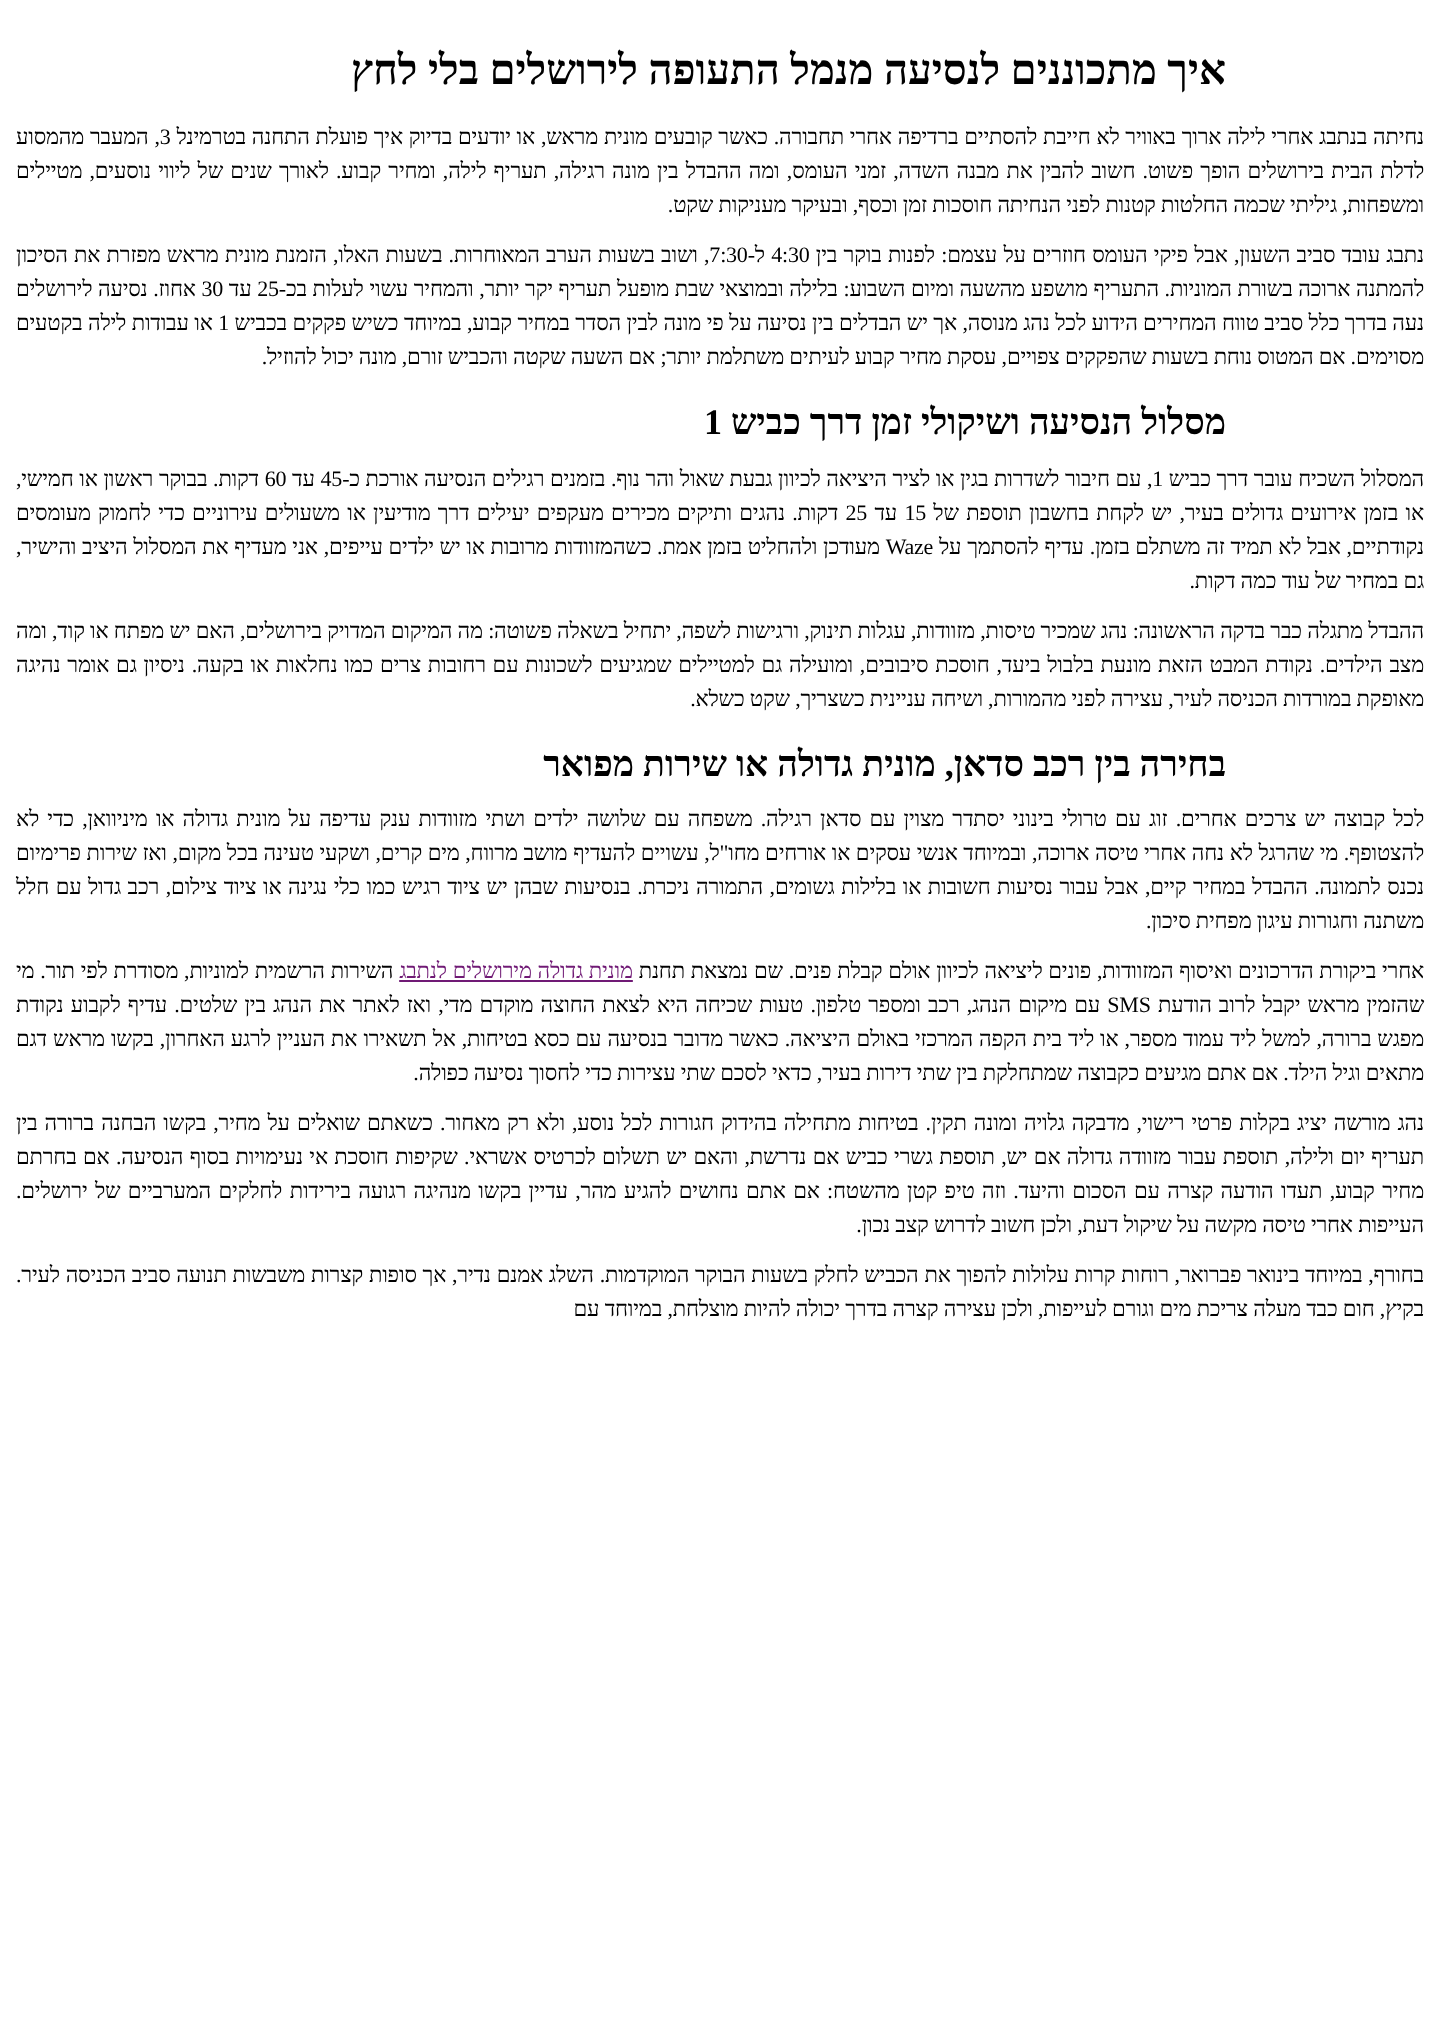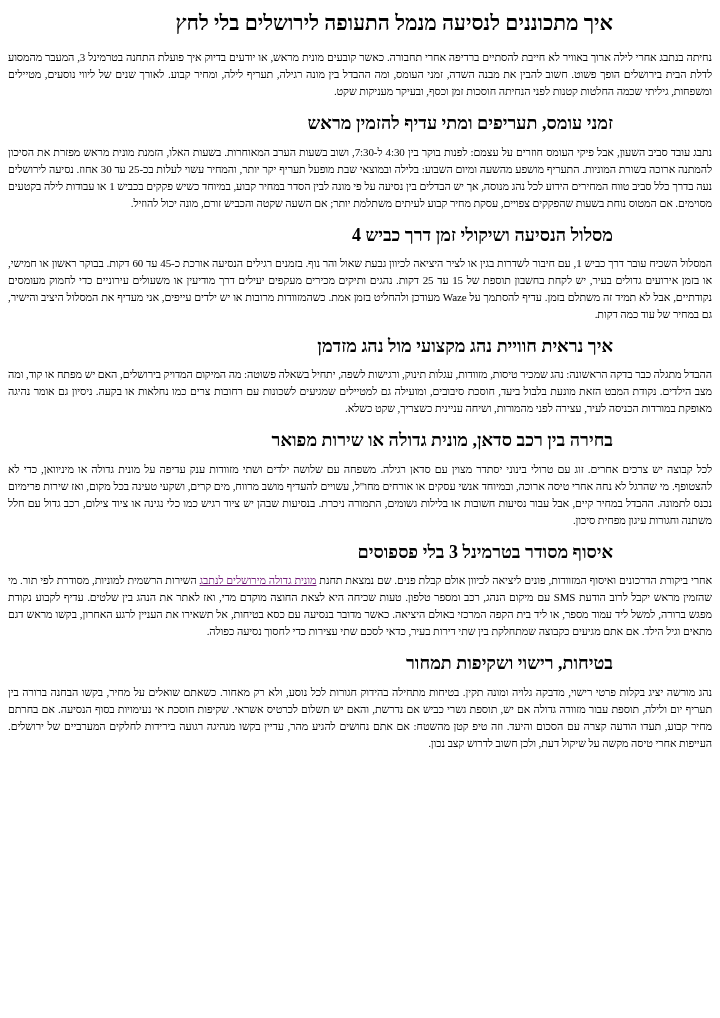--- a/index.html
+++ b/index.html
@@ -6,21 +6,21 @@
   html, body { margin: 0; padding: 0; }
   body {
     width: 720px;
     height: 1018px;
     overflow: hidden;
     background: #ffffff;
     color: #000000;
     direction: rtl;
     font-family: "Liberation Serif", "DejaVu Serif", serif;
   }
-  .page { padding: 2px 8px 0 8px; }
+  .page { padding: 2px 8px 0 8px; margin-top: 12px; }
   h1 {
     font-size: 21px;
     font-weight: bold;
     text-align: right;
     margin: 8px 99px 12px 0;
     line-height: 1.3;
   }
   h2 {
     font-size: 18px;
     font-weight: bold;
@@ -44,45 +44,42 @@
 </head>
 <body>
 
 <div class="page">
 
   <h1>איך מתכוננים לנסיעה מנמל התעופה לירושלים בלי לחץ</h1>
 
   <p>נחיתה בנתבג אחרי לילה ארוך באוויר לא חייבת להסתיים ברדיפה אחרי תחבורה. כאשר קובעים מונית מראש, או יודעים בדיוק איך פועלת התחנה בטרמינל 3, המעבר מהמסוע לדלת הבית בירושלים הופך פשוט. חשוב להבין את מבנה השדה, זמני העומס, ומה ההבדל בין מונה רגילה, תעריף לילה, ומחיר קבוע. לאורך שנים של ליווי נוסעים, מטיילים ומשפחות, גיליתי שכמה החלטות קטנות לפני הנחיתה חוסכות זמן וכסף, ובעיקר מעניקות שקט.</p>
 
   <section>
-    <h2>זמני עומס, תעריפים ומתי עדיף להזמין מראש</h2>
     <p>נתבג עובד סביב השעון, אבל פיקי העומס חוזרים על עצמם: לפנות בוקר בין 4:30 ל-7:30, ושוב בשעות הערב המאוחרות. בשעות האלו, הזמנת מונית מראש מפזרת את הסיכון להמתנה ארוכה בשורת המוניות. התעריף מושפע מהשעה ומיום השבוע: בלילה ובמוצאי שבת מופעל תעריף יקר יותר, והמחיר עשוי לעלות בכ-25 עד 30 אחוז. נסיעה לירושלים נעה בדרך כלל סביב טווח המחירים הידוע לכל נהג מנוסה, אך יש הבדלים בין נסיעה על פי מונה לבין הסדר במחיר קבוע, במיוחד כשיש פקקים בכביש 1 או עבודות לילה בקטעים מסוימים. אם המטוס נוחת בשעות שהפקקים צפויים, עסקת מחיר קבוע לעיתים משתלמת יותר; אם השעה שקטה והכביש זורם, מונה יכול להוזיל.</p>
   </section>
 
   <section>
-    <h2>מסלול הנסיעה ושיקולי זמן דרך כביש 4</h2>
+    <h2>מסלול הנסיעה ושיקולי זמן דרך כביש 1</h2>
     <p>המסלול השכיח עובר דרך כביש 1, עם חיבור לשדרות בגין או לציר היציאה לכיוון גבעת שאול והר נוף. בזמנים רגילים הנסיעה אורכת כ-45 עד 60 דקות. בבוקר ראשון או חמישי, או בזמן אירועים גדולים בעיר, יש לקחת בחשבון תוספת של 15 עד 25 דקות. נהגים ותיקים מכירים מעקפים יעילים דרך מודיעין או משעולים עירוניים כדי לחמוק מעומסים נקודתיים, אבל לא תמיד זה משתלם בזמן. עדיף להסתמך על Waze מעודכן ולהחליט בזמן אמת. כשהמזוודות מרובות או יש ילדים עייפים, אני מעדיף את המסלול היציב והישיר, גם במחיר של עוד כמה דקות.</p>
   </section>
 
   <section>
-    <h2>איך נראית חוויית נהג מקצועי מול נהג מזדמן</h2>
     <p>ההבדל מתגלה כבר בדקה הראשונה: נהג שמכיר טיסות, מזוודות, עגלות תינוק, ורגישות לשפה, יתחיל בשאלה פשוטה: מה המיקום המדויק בירושלים, האם יש מפתח או קוד, ומה מצב הילדים. נקודת המבט הזאת מונעת בלבול ביעד, חוסכת סיבובים, ומועילה גם למטיילים שמגיעים לשכונות עם רחובות צרים כמו נחלאות או בקעה. ניסיון גם אומר נהיגה מאופקת במורדות הכניסה לעיר, עצירה לפני מהמורות, ושיחה עניינית כשצריך, שקט כשלא.</p>
   </section>
 
   <section>
     <h2>בחירה בין רכב סדאן, מונית גדולה או שירות מפואר</h2>
     <p>לכל קבוצה יש צרכים אחרים. זוג עם טרולי בינוני יסתדר מצוין עם סדאן רגילה. משפחה עם שלושה ילדים ושתי מזוודות ענק עדיפה על מונית גדולה או מיניוואן, כדי לא להצטופף. מי שהרגל לא נחה אחרי טיסה ארוכה, ובמיוחד אנשי עסקים או אורחים מחו"ל, עשויים להעדיף מושב מרווח, מים קרים, ושקעי טעינה בכל מקום, ואז שירות פרימיום נכנס לתמונה. ההבדל במחיר קיים, אבל עבור נסיעות חשובות או בלילות גשומים, התמורה ניכרת. בנסיעות שבהן יש ציוד רגיש כמו כלי נגינה או ציוד צילום, רכב גדול עם חלל משתנה וחגורות עיגון מפחית סיכון.</p>
   </section>
 
   <section>
-    <h2>איסוף מסודר בטרמינל 3 בלי פספוסים</h2>
     <p><span>אחרי ביקורת הדרכונים ואיסוף המזוודות, פונים ליציאה לכיוון אולם קבלת פנים. שם נמצאת תחנת </span><a class="inline-link">מונית גדולה מירושלים לנתבג</a><span> השירות הרשמית למוניות, מסודרת לפי תור. מי שהזמין מראש יקבל לרוב הודעת SMS עם מיקום הנהג, רכב ומספר טלפון. טעות שכיחה היא לצאת החוצה מוקדם מדי, ואז לאתר את הנהג בין שלטים. עדיף לקבוע נקודת מפגש ברורה, למשל ליד עמוד מספר, או ליד בית הקפה המרכזי באולם היציאה. כאשר מדובר בנסיעה עם כסא בטיחות, אל תשאירו את העניין לרגע האחרון, בקשו מראש דגם מתאים וגיל הילד. אם אתם מגיעים כקבוצה שמתחלקת בין שתי דירות בעיר, כדאי לסכם שתי עצירות כדי לחסוך נסיעה כפולה.</span></p>
   </section>
 
   <section>
-    <h2>בטיחות, רישוי ושקיפות תמחור</h2>
     <p>נהג מורשה יציג בקלות פרטי רישוי, מדבקה גלויה ומונה תקין. בטיחות מתחילה בהידוק חגורות לכל נוסע, ולא רק מאחור. כשאתם שואלים על מחיר, בקשו הבחנה ברורה בין תעריף יום ולילה, תוספת עבור מזוודה גדולה אם יש, תוספת גשרי כביש אם נדרשת, והאם יש תשלום לכרטיס אשראי. שקיפות חוסכת אי נעימויות בסוף הנסיעה. אם בחרתם מחיר קבוע, תעדו הודעה קצרה עם הסכום והיעד. וזה טיפ קטן מהשטח: אם אתם נחושים להגיע מהר, עדיין בקשו מנהיגה רגועה בירידות לחלקים המערביים של ירושלים. העייפות אחרי טיסה מקשה על שיקול דעת, ולכן חשוב לדרוש קצב נכון.</p>
   </section>
 
   <section>
+    <p>בחורף, במיוחד בינואר פברואר, רוחות קרות עלולות להפוך את הכביש לחלק בשעות הבוקר המוקדמות. השלג אמנם נדיר, אך סופות קצרות משבשות תנועה סביב הכניסה לעיר. בקיץ, חום כבד מעלה צריכת מים וגורם לעייפות, ולכן עצירה קצרה בדרך יכולה להיות מוצלחת, במיוחד עם</p>
   </section>
 
 </div>
 
 </body></html>

